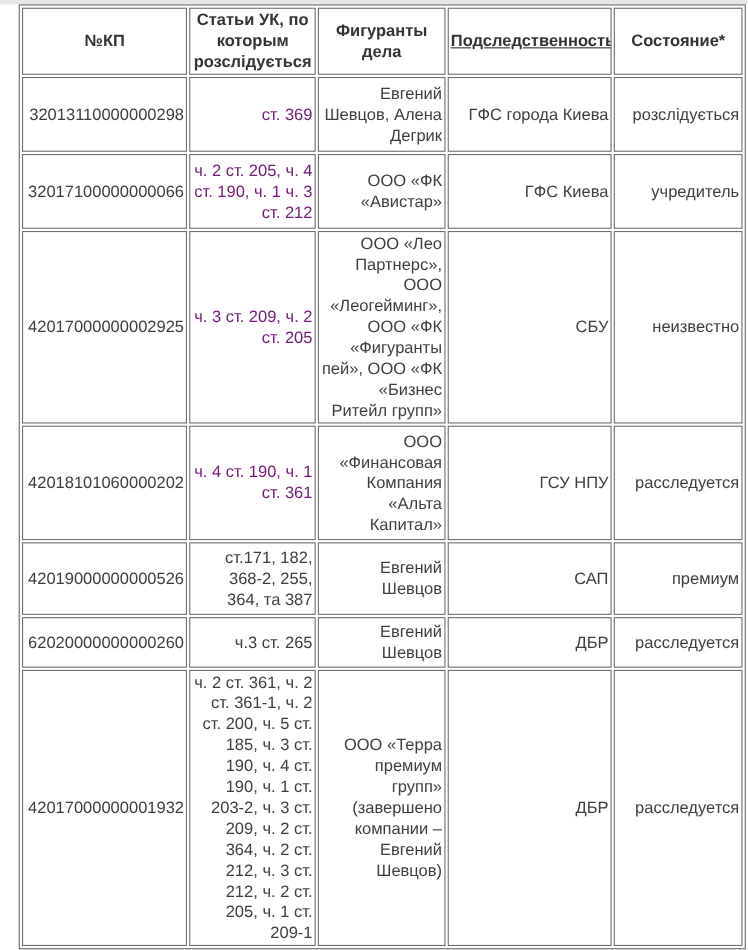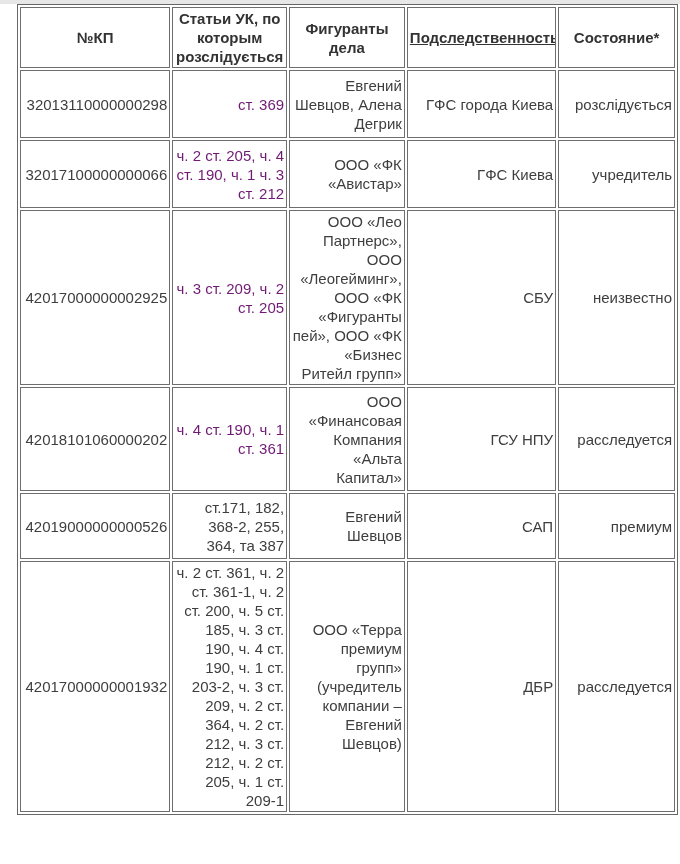--- a/index.html
+++ b/index.html
@@ -115,22 +115,29 @@
         <td>ГСУ НПУ</td>
         <td>расследуется</td>
       </tr>
       <tr class="r4">
         <td>42019000000000526</td>
         <td>ст.171, 182, 368-2, 255, 364, та 387</td>
         <td>Евгений Шевцов</td>
         <td>САП</td>
         <td>премиум</td>
       </tr>
+      <tr class="r5">
+        <td>62020000000000260</td>
+        <td>ч.3 ст. 265</td>
+        <td>Евгений Шевцов</td>
+        <td>ДБР</td>
+        <td>расследуется</td>
+      </tr>
       <tr class="r6">
         <td>42017000000001932</td>
         <td>ч. 2 ст. 361, ч. 2 ст. 361-1, ч. 2 ст. 200, ч. 5 ст. 185, ч. 3 ст. 190, ч. 4 ст. 190, ч. 1 ст. 203-2, ч. 3 ст. 209, ч. 2 ст. 364, ч. 2 ст. 212, ч. 3 ст. 212, ч. 2 ст. 205, ч. 1 ст. 209-1</td>
-        <td>ООО «Терра премиум групп» (учредитель компании – Евгений Шевцов)</td>
+        <td>ООО «Терра премиум групп» (завершено компании – Евгений Шевцов)</td>
         <td>ДБР</td>
         <td>расследуется</td>
       </tr>
     </tbody>
   </table>
 </div>
 
 </body></html>

